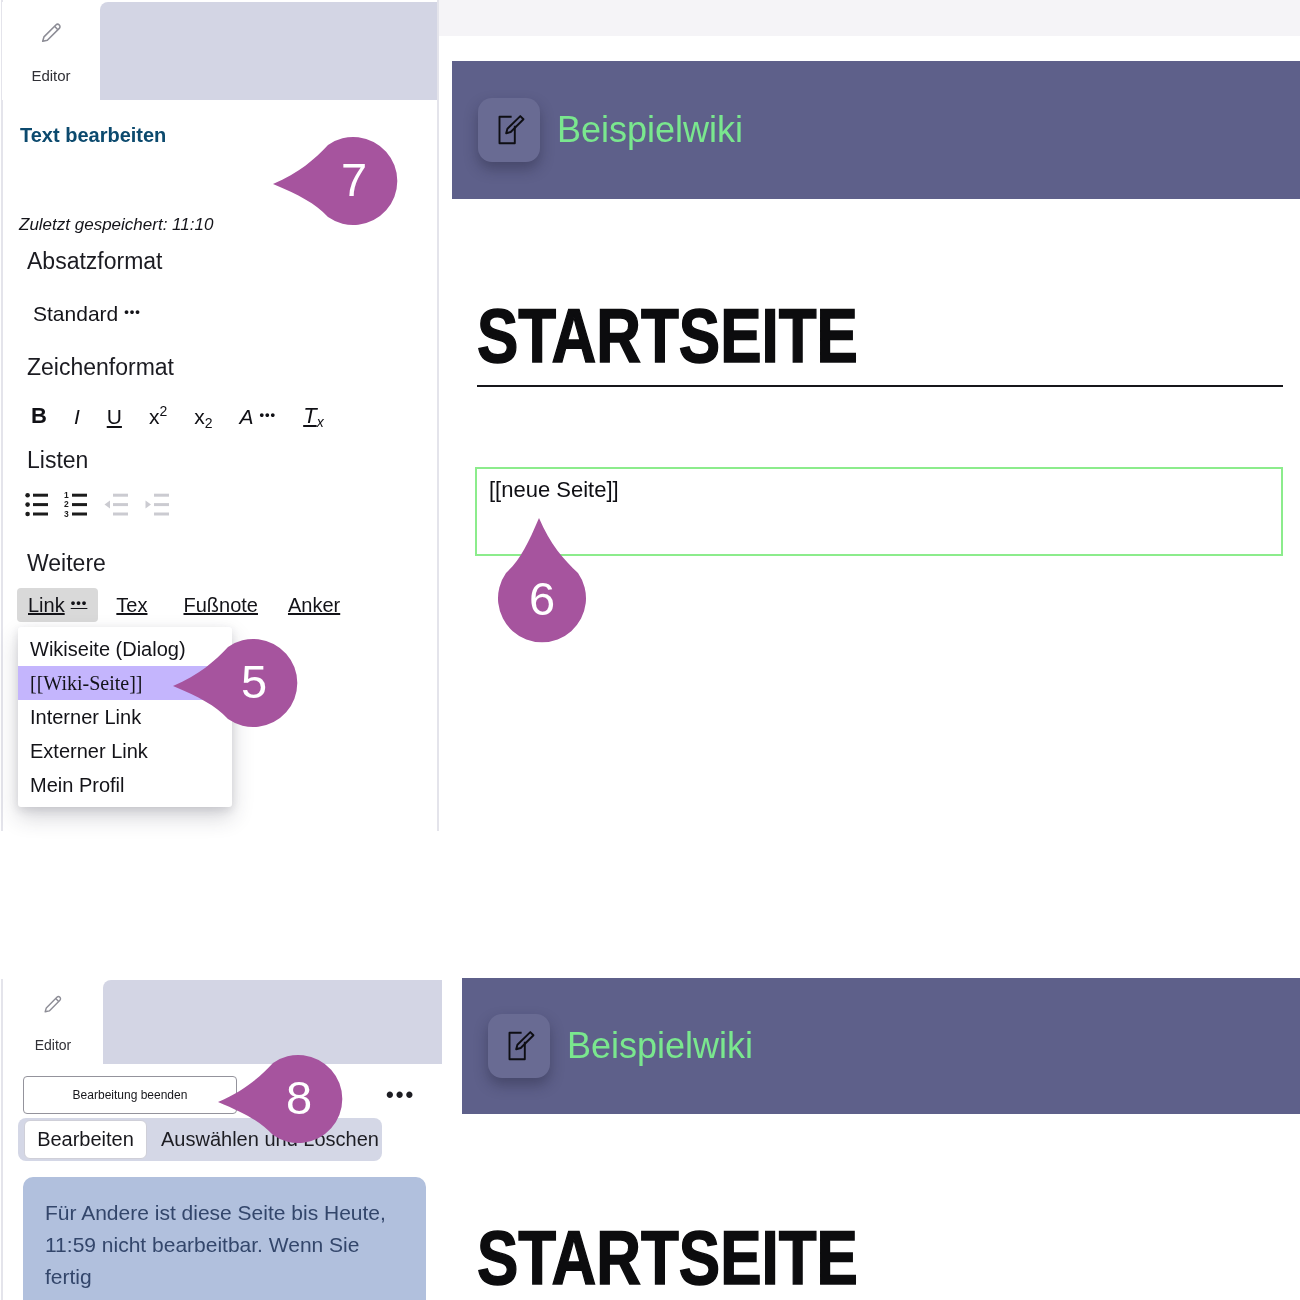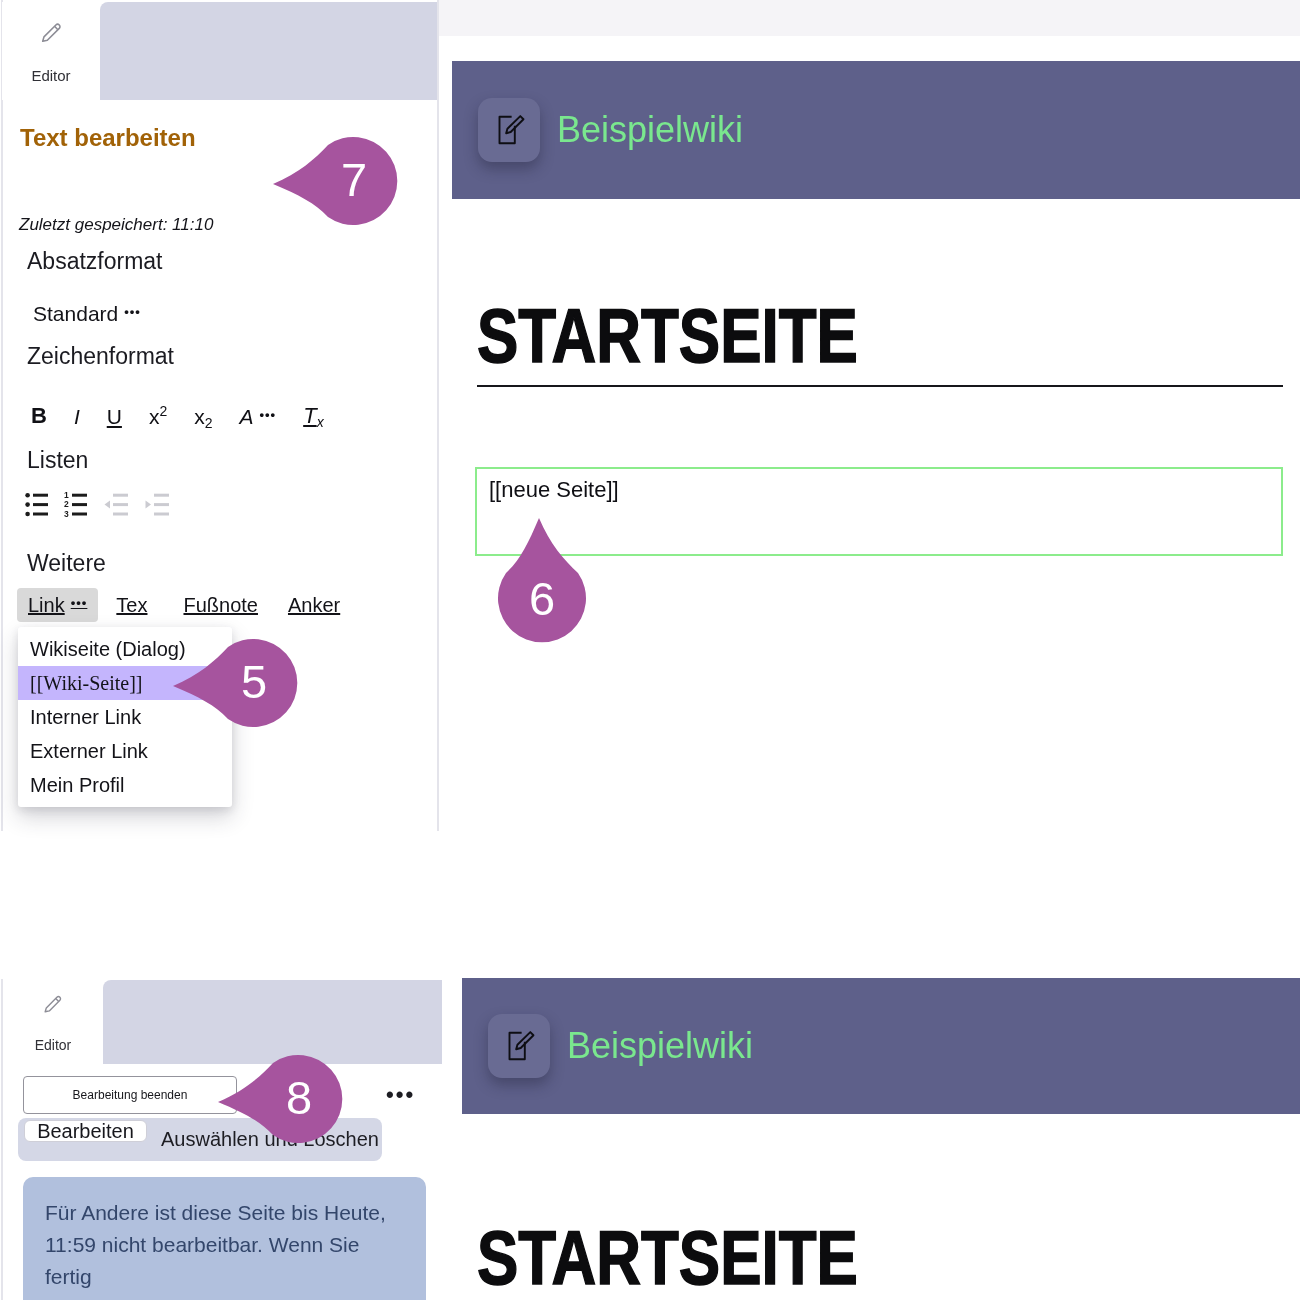--- a/index.html
+++ b/index.html
@@ -5,21 +5,21 @@
   html,body{margin:0;padding:0;background:#fff;}
   #screen{position:relative;width:1300px;height:1300px;background:#ffffff;overflow:hidden;
           font-family:"Liberation Sans",sans-serif;color:#17171c;}
 
   
   .vline{position:absolute;background:#e4e4eb;}
   .tabstrip{position:absolute;background:#d3d5e4;border-top-left-radius:8px;}
   .tab{position:absolute;background:#fff;display:flex;flex-direction:column;align-items:center;justify-content:center;gap:17px;cursor:pointer;}
   .tab .tlabel{font-size:15px;color:#303036;}
 
-  .panel-title{position:absolute;font-size:24px;font-weight:700;color:#a16207;}
+  .panel-title{position:absolute;font-size:20px;font-weight:700;color:#0c4a6e;}
   .btn-outline{position:absolute;background:#fff;border:1px solid #a8a1b3;border-radius:6px;
                display:flex;align-items:center;justify-content:center;font-size:19px;color:#17171c;
                font-family:"Liberation Sans",sans-serif;cursor:pointer;}
   .btn-outline.sq{border-radius:4px;border-color:#94939c;font-size:12px;}
   .saved{position:absolute;font-size:17px;font-style:italic;color:#14141a;}
   .sechead{position:absolute;font-size:23px;color:#1b1b21;}
   .dots{font-weight:700;letter-spacing:1px;font-size:13px;position:relative;top:-3px;margin-left:6px;}
 
   .std-row{position:absolute;font-size:21px;color:#141419;display:flex;align-items:center;cursor:pointer;}
 
@@ -57,21 +57,21 @@
   .greenbox{position:absolute;background:#fff;border:2px solid #8cec8c;font-size:22px;color:#0f0f14;
             padding:8px 12px;box-sizing:border-box;cursor:text;}
 
   
   .callout{position:absolute;width:130px;height:92px;pointer-events:none;}
   .callout.up{transform:rotate(90deg);}
   .cnum{position:absolute;color:#fff;font-size:47px;transform:translate(-50%,-53%);pointer-events:none;}
 
   
   .seg{position:absolute;background:#d4d7e6;border-radius:8px;}
-  .seg .on{position:absolute;left:6px;top:2px;width:123px;height:22px;background:#fff;border:1px solid #cfcfd8;
+  .seg .on{position:absolute;left:6px;top:2px;width:123px;height:39px;background:#fff;border:1px solid #cfcfd8;
            box-sizing:border-box;border-radius:6px;display:flex;align-items:center;justify-content:center;font-size:20px;cursor:pointer;}
   .seg .off{position:absolute;left:140px;top:0;width:224px;height:100%;display:flex;align-items:center;justify-content:center;font-size:20px;color:#1d1d23;cursor:pointer;}
   .notice{position:absolute;background:#b1c0dd;border-radius:10px;box-sizing:border-box;
           padding:20px 22px;font-size:21px;line-height:32px;color:#33466b;white-space:pre-line;}
   .moredots{position:absolute;font-size:22px;font-weight:700;letter-spacing:2px;color:#1d1d23;cursor:pointer;}
 </style>
 </head>
 <body>
 
 <div id="screen">
@@ -94,21 +94,21 @@
 
 
   <div class="saved" style="left:19px;top:215px;">Zuletzt gespeichert: 11:10</div>
 
   <div class="sechead" style="left:27px;top:248px;">Absatzformat</div>
   <div class="std-row" style="left:33px;top:302px;">
     <span>Standard</span>
     <span class="dots">•••</span>
   </div>
 
-  <div class="sechead" style="left:27px;top:343px;">Zeichenformat</div>
+  <div class="sechead" style="left:27px;top:354px;">Zeichenformat</div>
   <div class="fmt-row" style="left:31px;top:395px;height:34px;">
     <span class="fb">B</span>
     <span class="fi">I</span>
     <span class="fu">U</span>
     <span><span>x</span><span class="sup">2</span></span>
     <span><span>x</span><span class="sub">2</span></span>
     <span><span class="fi">A</span><span class="dots" style="top:-5px;">•••</span></span>
     <span><span class="fi fu" style="font-size:22px;">T</span><span class="sub fi">x</span></span>
   </div>
 

